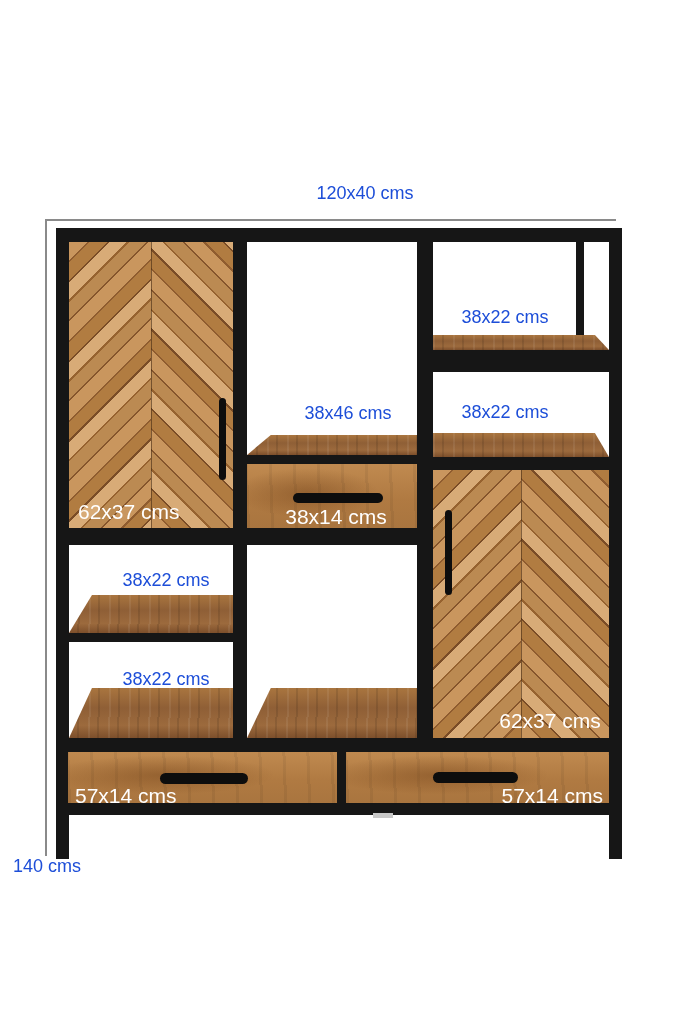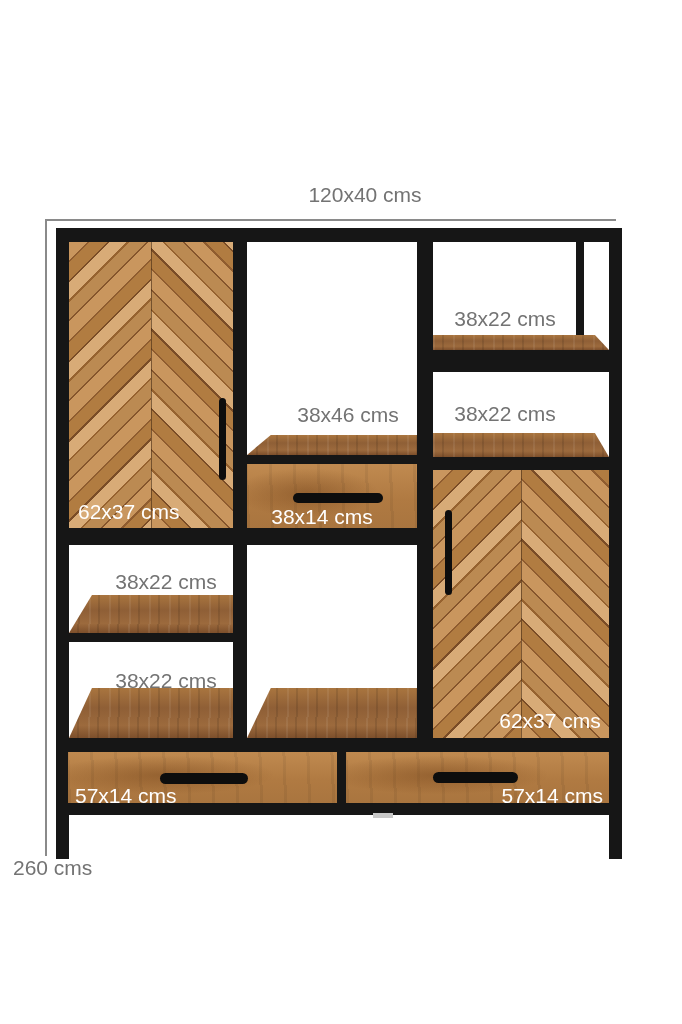--- a/index.html
+++ b/index.html
@@ -2,21 +2,21 @@
 <html><head>
 <meta charset="utf-8">
 <style>
   html,body{margin:0;padding:0;background:#ffffff;}
   .canvas{position:relative;width:682px;height:1024px;background:#ffffff;overflow:hidden;
           font-family:"Liberation Sans","DejaVu Sans",sans-serif;}
   .abs{position:absolute;}
   
   .dimline{background:#8a8a8a;}
   
-  .lbl{font-size:21px;color:#737373;white-space:nowrap;line-height:1;}
+  .lbl{font-size:18px;color:#1d4ed8;white-space:nowrap;line-height:1;}
   .lbl-c{transform:translateX(-50%);}
   .lbl-w{font-size:21px;color:#ffffff;}
   
   .fr{background:#161616;}
   
   .wood{
     background:
       repeating-linear-gradient(91deg, rgba(255,255,255,0.07) 0 2px, rgba(0,0,0,0) 2px 9px,
         rgba(0,0,0,0.10) 9px 11px, rgba(0,0,0,0) 11px 20px),
       linear-gradient(180deg,#a9753f 0%,#8f5f36 40%,#9c6a3d 75%,#7d4f2b 100%);
@@ -101,27 +101,27 @@
     <div class="abs handle" style="left:104px;top:545px;width:88px;height:11px"></div>
     <div class="abs handle" style="left:377px;top:544px;width:85px;height:11px"></div>
 
     <div class="abs fr" style="left:0;top:587px;width:13px;height:44px"></div>
     <div class="abs fr" style="left:553px;top:587px;width:13px;height:44px"></div>
   </div>
 
   <div class="abs" style="left:373px;top:813px;width:20px;height:5px;background:#c8c8c8"></div>
 
   <span class="abs lbl lbl-c" style="left:365px;top:184px">120x40 cms</span>
-  <span class="abs lbl" style="left:13px;top:857px">260 cms</span>
+  <span class="abs lbl" style="left:13px;top:857px">140 cms</span>
 
   <span class="abs lbl lbl-c" style="left:505px;top:308px">38x22 cms</span>
   <span class="abs lbl lbl-c" style="left:348px;top:404px">38x46 cms</span>
   <span class="abs lbl lbl-c" style="left:505px;top:403px">38x22 cms</span>
   <span class="abs lbl lbl-c" style="left:166px;top:571px">38x22 cms</span>
   <span class="abs lbl lbl-c" style="left:166px;top:670px">38x22 cms</span>
 
   <span class="abs lbl lbl-w" style="left:78px;top:501px">62x37 cms</span>
-  <span class="abs lbl lbl-w lbl-c" style="left:322px;top:506px">38x14 cms</span>
+  <span class="abs lbl lbl-w lbl-c" style="left:336px;top:506px">38x14 cms</span>
   <span class="abs lbl lbl-w lbl-c" style="left:550px;top:710px">62x37 cms</span>
   <span class="abs lbl lbl-w" style="left:75px;top:785px">57x14 cms</span>
   <span class="abs lbl lbl-w" style="right:79px;top:785px">57x14 cms</span>
 
 </div>
 
 </body></html>

